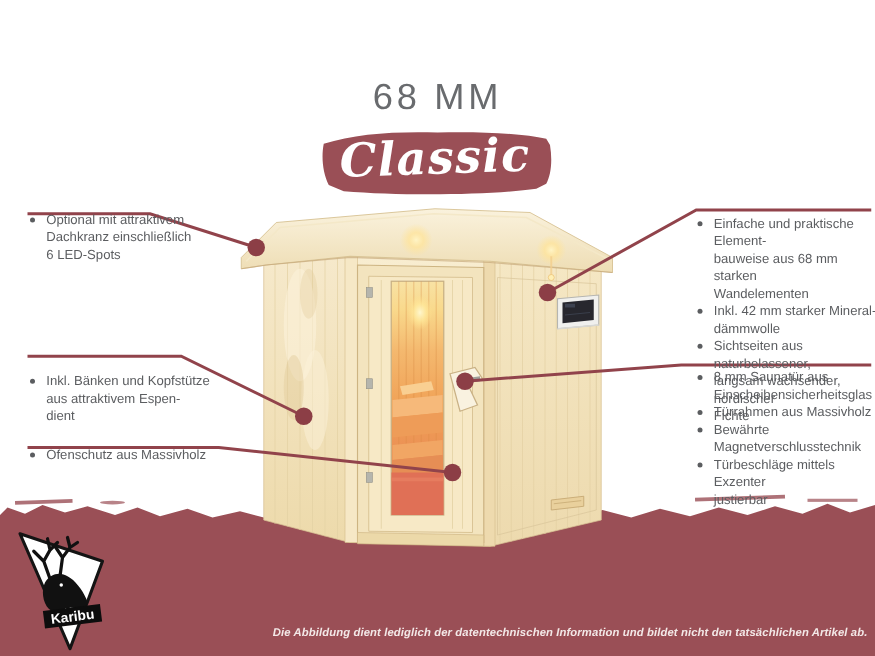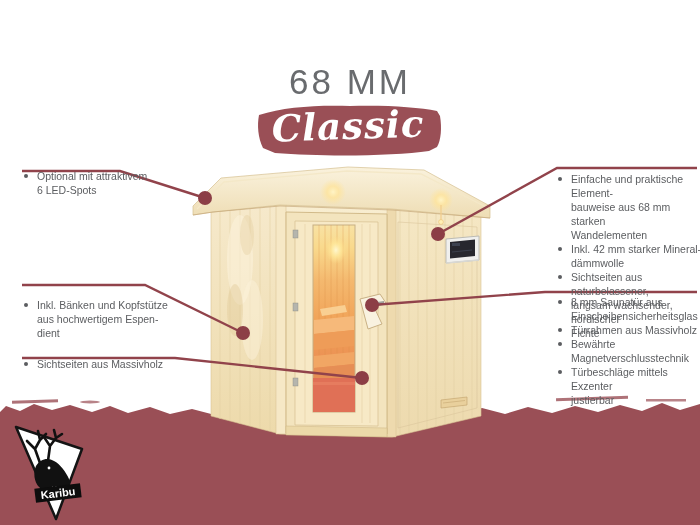--- a/index.html
+++ b/index.html
@@ -3,21 +3,21 @@
 <meta charset="utf-8">
 <style>
   html,body{margin:0;padding:0;background:#fff;}
   .stage{
     position:relative;width:700px;height:525px;overflow:hidden;
     background:#ffffff;font-family:"Liberation Sans",sans-serif;
   }
   .scene{position:absolute;left:0;top:0;}
   .page-title{
     position:absolute;left:0;right:0;top:62px;text-align:center;
-    font-size:35px;letter-spacing:3px;color:#696b6e;font-weight:400;
+    font-size:29px;letter-spacing:3px;color:#696b6e;font-weight:400;
   }
   .banner{position:absolute;left:254px;top:102px;width:188px;height:56px;}
   .banner svg{position:absolute;left:0;top:0;}
   .banner .script{
     position:absolute;left:0;top:2px;width:100%;text-align:center;
     font-family:"DejaVu Serif",serif;font-style:italic;font-weight:bold;
     font-size:37px;color:#ffffff;transform:rotate(-2deg);letter-spacing:1px;
   }
   .callout-item{position:absolute;color:#5b5d60;font-size:10.5px;line-height:14px;}
   .callout-item .li{position:relative;padding-left:15px;}
@@ -210,29 +210,30 @@
   <div class="banner">
     <svg width="188" height="56" viewBox="0 0 188 56">
       <path fill="#9a4f56" d="M5,13 C30,5 62,3 96,4 C131,3 164,5 183,9 L186,14 C188,26 187,38 183,45
         L175,49 C140,54 70,55 21,51 L9,46 C4,36 3,23 5,13 Z"></path>
     </svg>
     <div class="script">Classic</div>
   </div>
 
   <div class="callout-item" style="left:22px;top:169px;width:160px;">
     <div class="li first">Optional mit attraktivem</div>
+    <div class="li">Dachkranz einschließlich</div>
     <div class="li">6 LED-Spots</div>
   </div>
   <div class="callout-item" style="left:22px;top:298px;width:170px;">
     <div class="li first">Inkl. Bänken und Kopfstütze</div>
-    <div class="li">aus hochwertigem Espen-</div>
+    <div class="li">aus attraktivem Espen-</div>
     <div class="li">dient</div>
   </div>
   <div class="callout-item" style="left:22px;top:357px;width:180px;">
-    <div class="li first">Sichtseiten aus Massivholz</div>
+    <div class="li first">Ofenschutz aus Massivholz</div>
   </div>
 
   <div class="callout-item" style="left:556px;top:172px;width:148px;">
     <div class="li first">Einfache und praktische Element-</div>
     <div class="li">bauweise aus 68 mm starken</div>
     <div class="li">Wandelementen</div>
     <div class="li first">Inkl. 42 mm starker Mineral-</div>
     <div class="li">dämmwolle</div>
     <div class="li first">Sichtseiten aus naturbelassener,</div>
     <div class="li">langsam wachsender, nordischer</div>
@@ -241,14 +242,15 @@
 
   <div class="callout-item" style="left:556px;top:295px;width:148px;">
     <div class="li first">8 mm Saunatür aus</div>
     <div class="li">Einscheibensicherheitsglas</div>
     <div class="li first">Türrahmen aus Massivholz</div>
     <div class="li first">Bewährte Magnetverschlusstechnik</div>
     <div class="li first">Türbeschläge mittels Exzenter</div>
     <div class="li">justierbar</div>
   </div>
 
+  <div class="disclaimer">Die Abbildung dient lediglich der datentechnischen Information und bildet nicht den tatsächlichen Artikel ab.</div>
 
 </div>
 
 </body></html>

